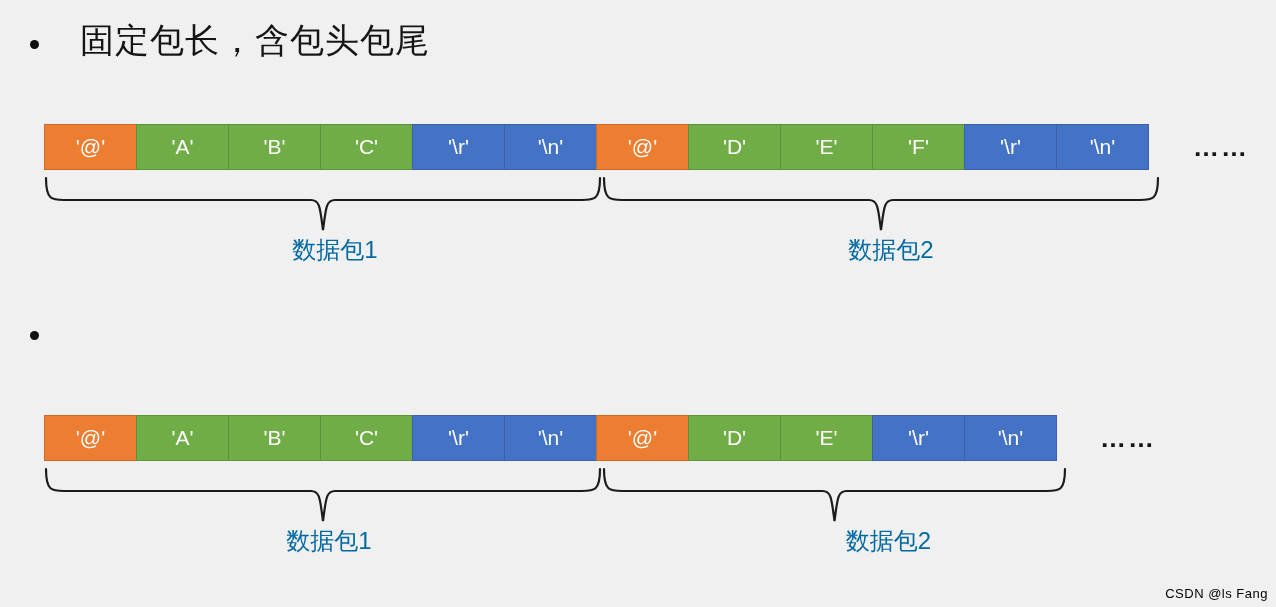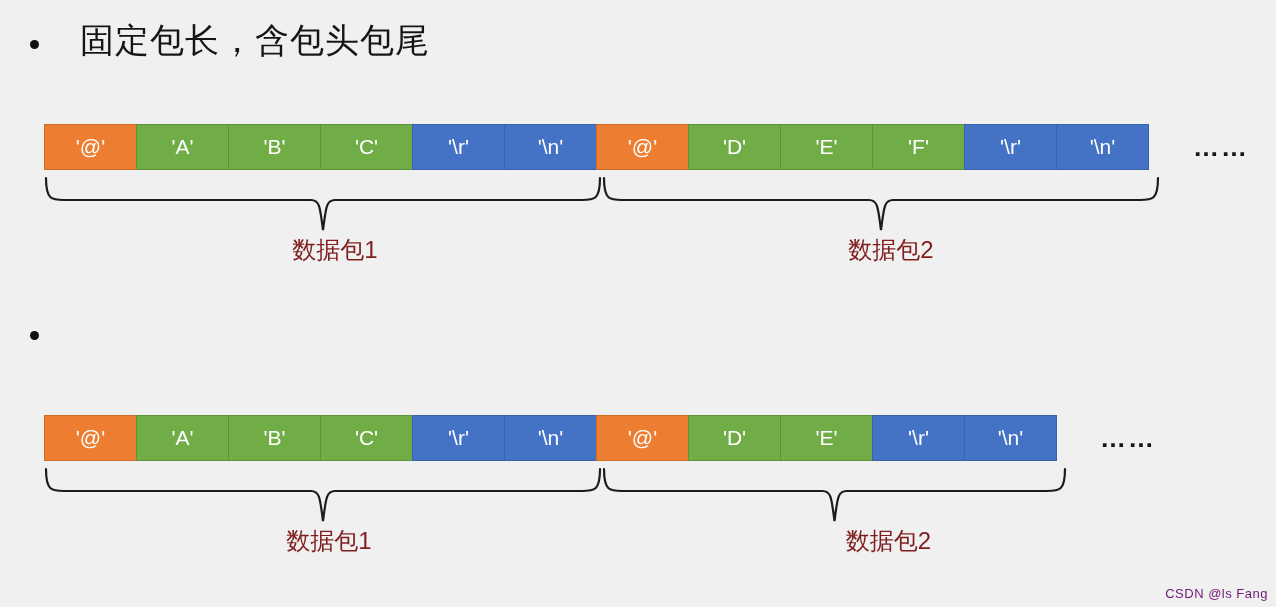--- a/index.html
+++ b/index.html
@@ -31,24 +31,24 @@
   .cell.body{background:#70AD47;border-color:#5d9238;}
   .cell.tail{background:#4472C4;border-color:#3961ad;}
   .ellipsis{
     position:absolute;top:120px;height:46px;display:flex;align-items:center;
     font-size:26px;color:#151515;letter-spacing:2px;font-weight:bold;
   }
   .braces{position:absolute;left:0;top:168px;width:1276px;height:66px;}
   .braces path{fill:none;stroke:#1c1c1c;stroke-width:2.2;stroke-linecap:round;}
   .pkt-label{
     position:absolute;top:230px;width:220px;text-align:center;
-    font-size:24px;color:#7f1d1d;white-space:nowrap;
+    font-size:24px;color:#0369a1;white-space:nowrap;
   }
   .watermark{
-    position:absolute;right:8px;bottom:6px;font-size:13px;color:#701a75;
+    position:absolute;right:8px;bottom:6px;font-size:13px;color:#000000;
     letter-spacing:0.5px;
   }
 </style>
 </head>
 <body>
 
 <div class="canvas">
 
   <div class="section sec0">
     <span class="bullet"></span>

